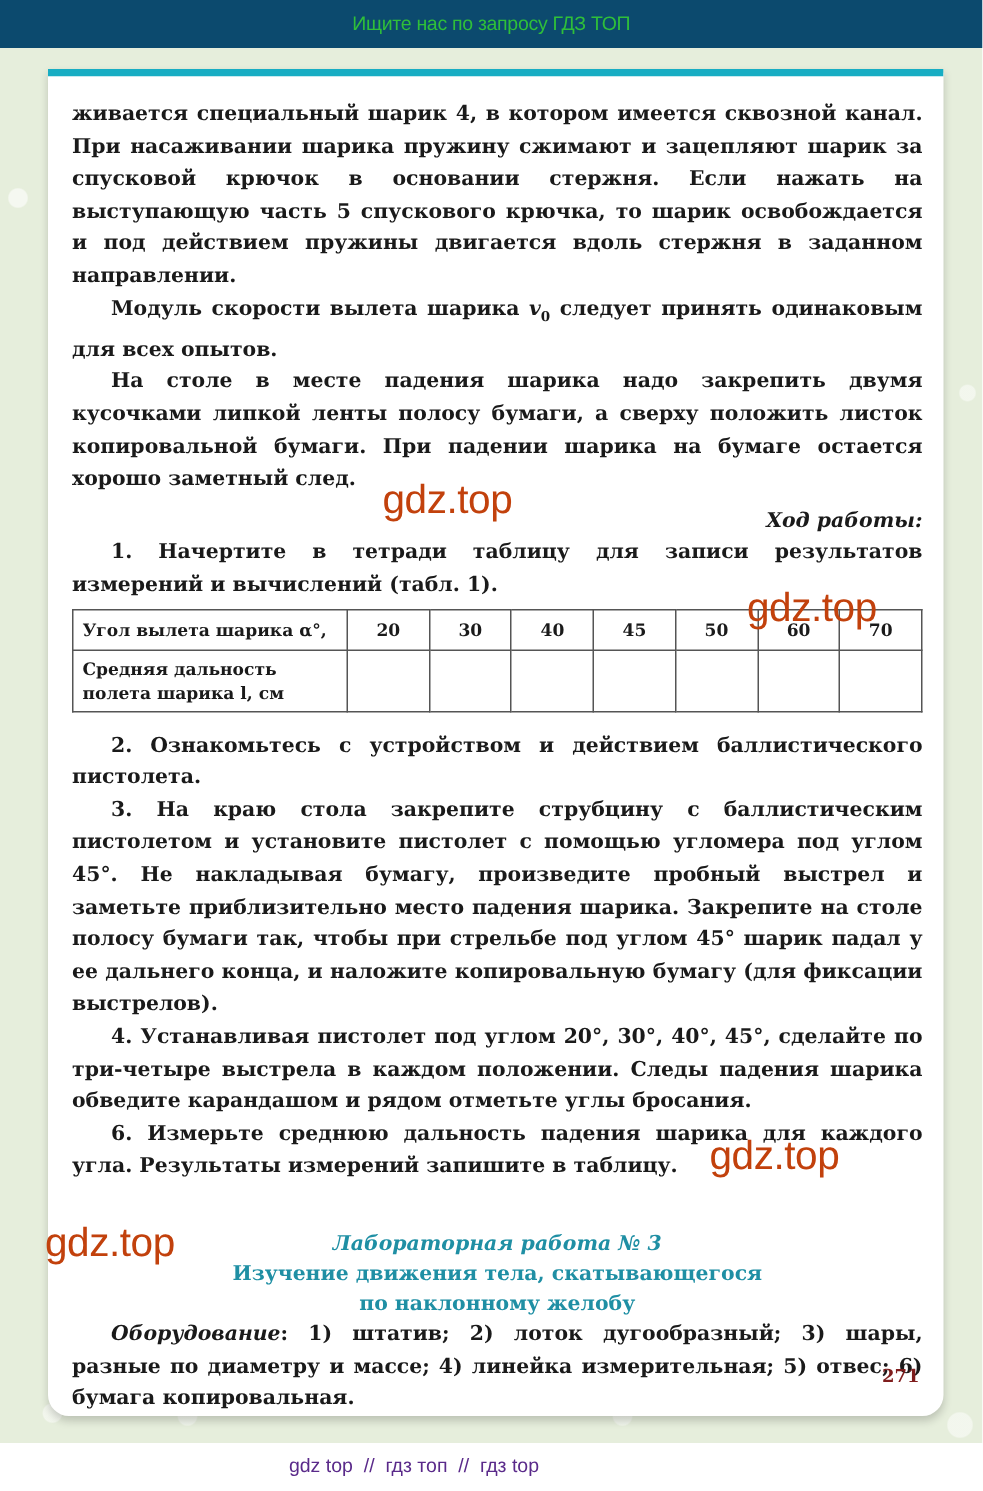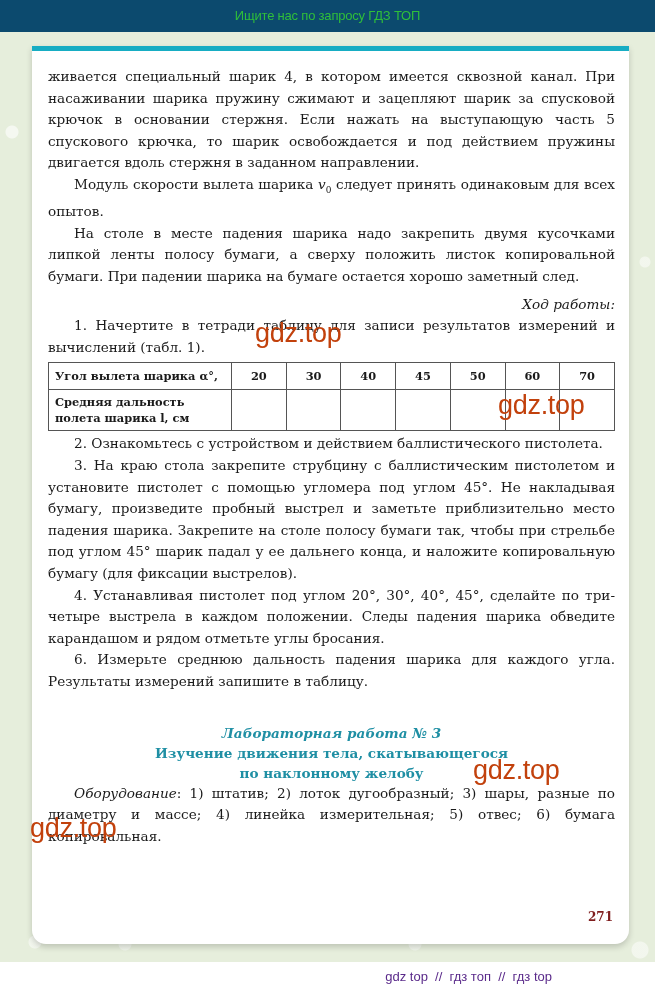--- a/index.html
+++ b/index.html
@@ -30,27 +30,27 @@
     background: #ffffff;
     border-top: 5px solid #17adc3;
     border-radius: 0 0 14px 14px;
     box-shadow: 0 3px 6px rgba(0,0,0,0.18);
   }
   .content {
     position: absolute; left: 16px; top: 15px; width: 567px;
     font-size: 13.6px; line-height: 21.6px; color: #1a1a1a;
     text-align: justify;
   }
-  .content p { margin: 0; }
+  .content p { margin: 0; font-weight: bold; }
   .indent { text-indent: 26px; }
   .center-italic { text-align: right; font-style: italic; }
   .right-italic { text-align: right; font-style: italic; font-size: 12px; line-height: 16px; margin-top: 8px !important; }
   sub { font-size: 9px; }
   table.data {
-    border-collapse: collapse; width: 567px; margin-top: 4px; margin-bottom: 2px;
+    border-collapse: collapse; width: 567px; margin-top: 4px; margin-bottom: 12px;
     font-size: 11.4px; line-height: 16px;
   }
   table.data td {
     border: 1px solid #555; padding: 3px 6px; text-align: center; font-weight: bold;
     vertical-align: middle;
   }
   table.data td.label { text-align: left; width: 170px; }
   table.data tr.r1 td { height: 20px; }
   table.data tr.r2 td { height: 34px; }
   .lab-title {
@@ -61,21 +61,21 @@
   .page-num {
     position: absolute; right: 16px; bottom: 20px; font-size: 12px; font-weight: bold; color: #7f1d1d;
   }
   .watermark {
     position: absolute; font-family: "Liberation Sans", sans-serif; font-size: 27px; color: #c2410c;
     letter-spacing: -0.3px;
     text-align: right;
   }
   .bottom-banner {
     position: absolute; left: 0; top: 962px; width: 552px; height: 32px; background: #ffffff;
-    text-align: right; font-family: "Liberation Sans", sans-serif; font-size: 13px; color: #5a2a8a;
+    text-align: center; font-family: "Liberation Sans", sans-serif; font-size: 13px; color: #5a2a8a;
     line-height: 30px;
   }
 </style>
 </head>
 <body>
 
 <div class="top-banner">
   <span>Ищите нас по запросу ГДЗ ТОП</span>
 </div>
 

